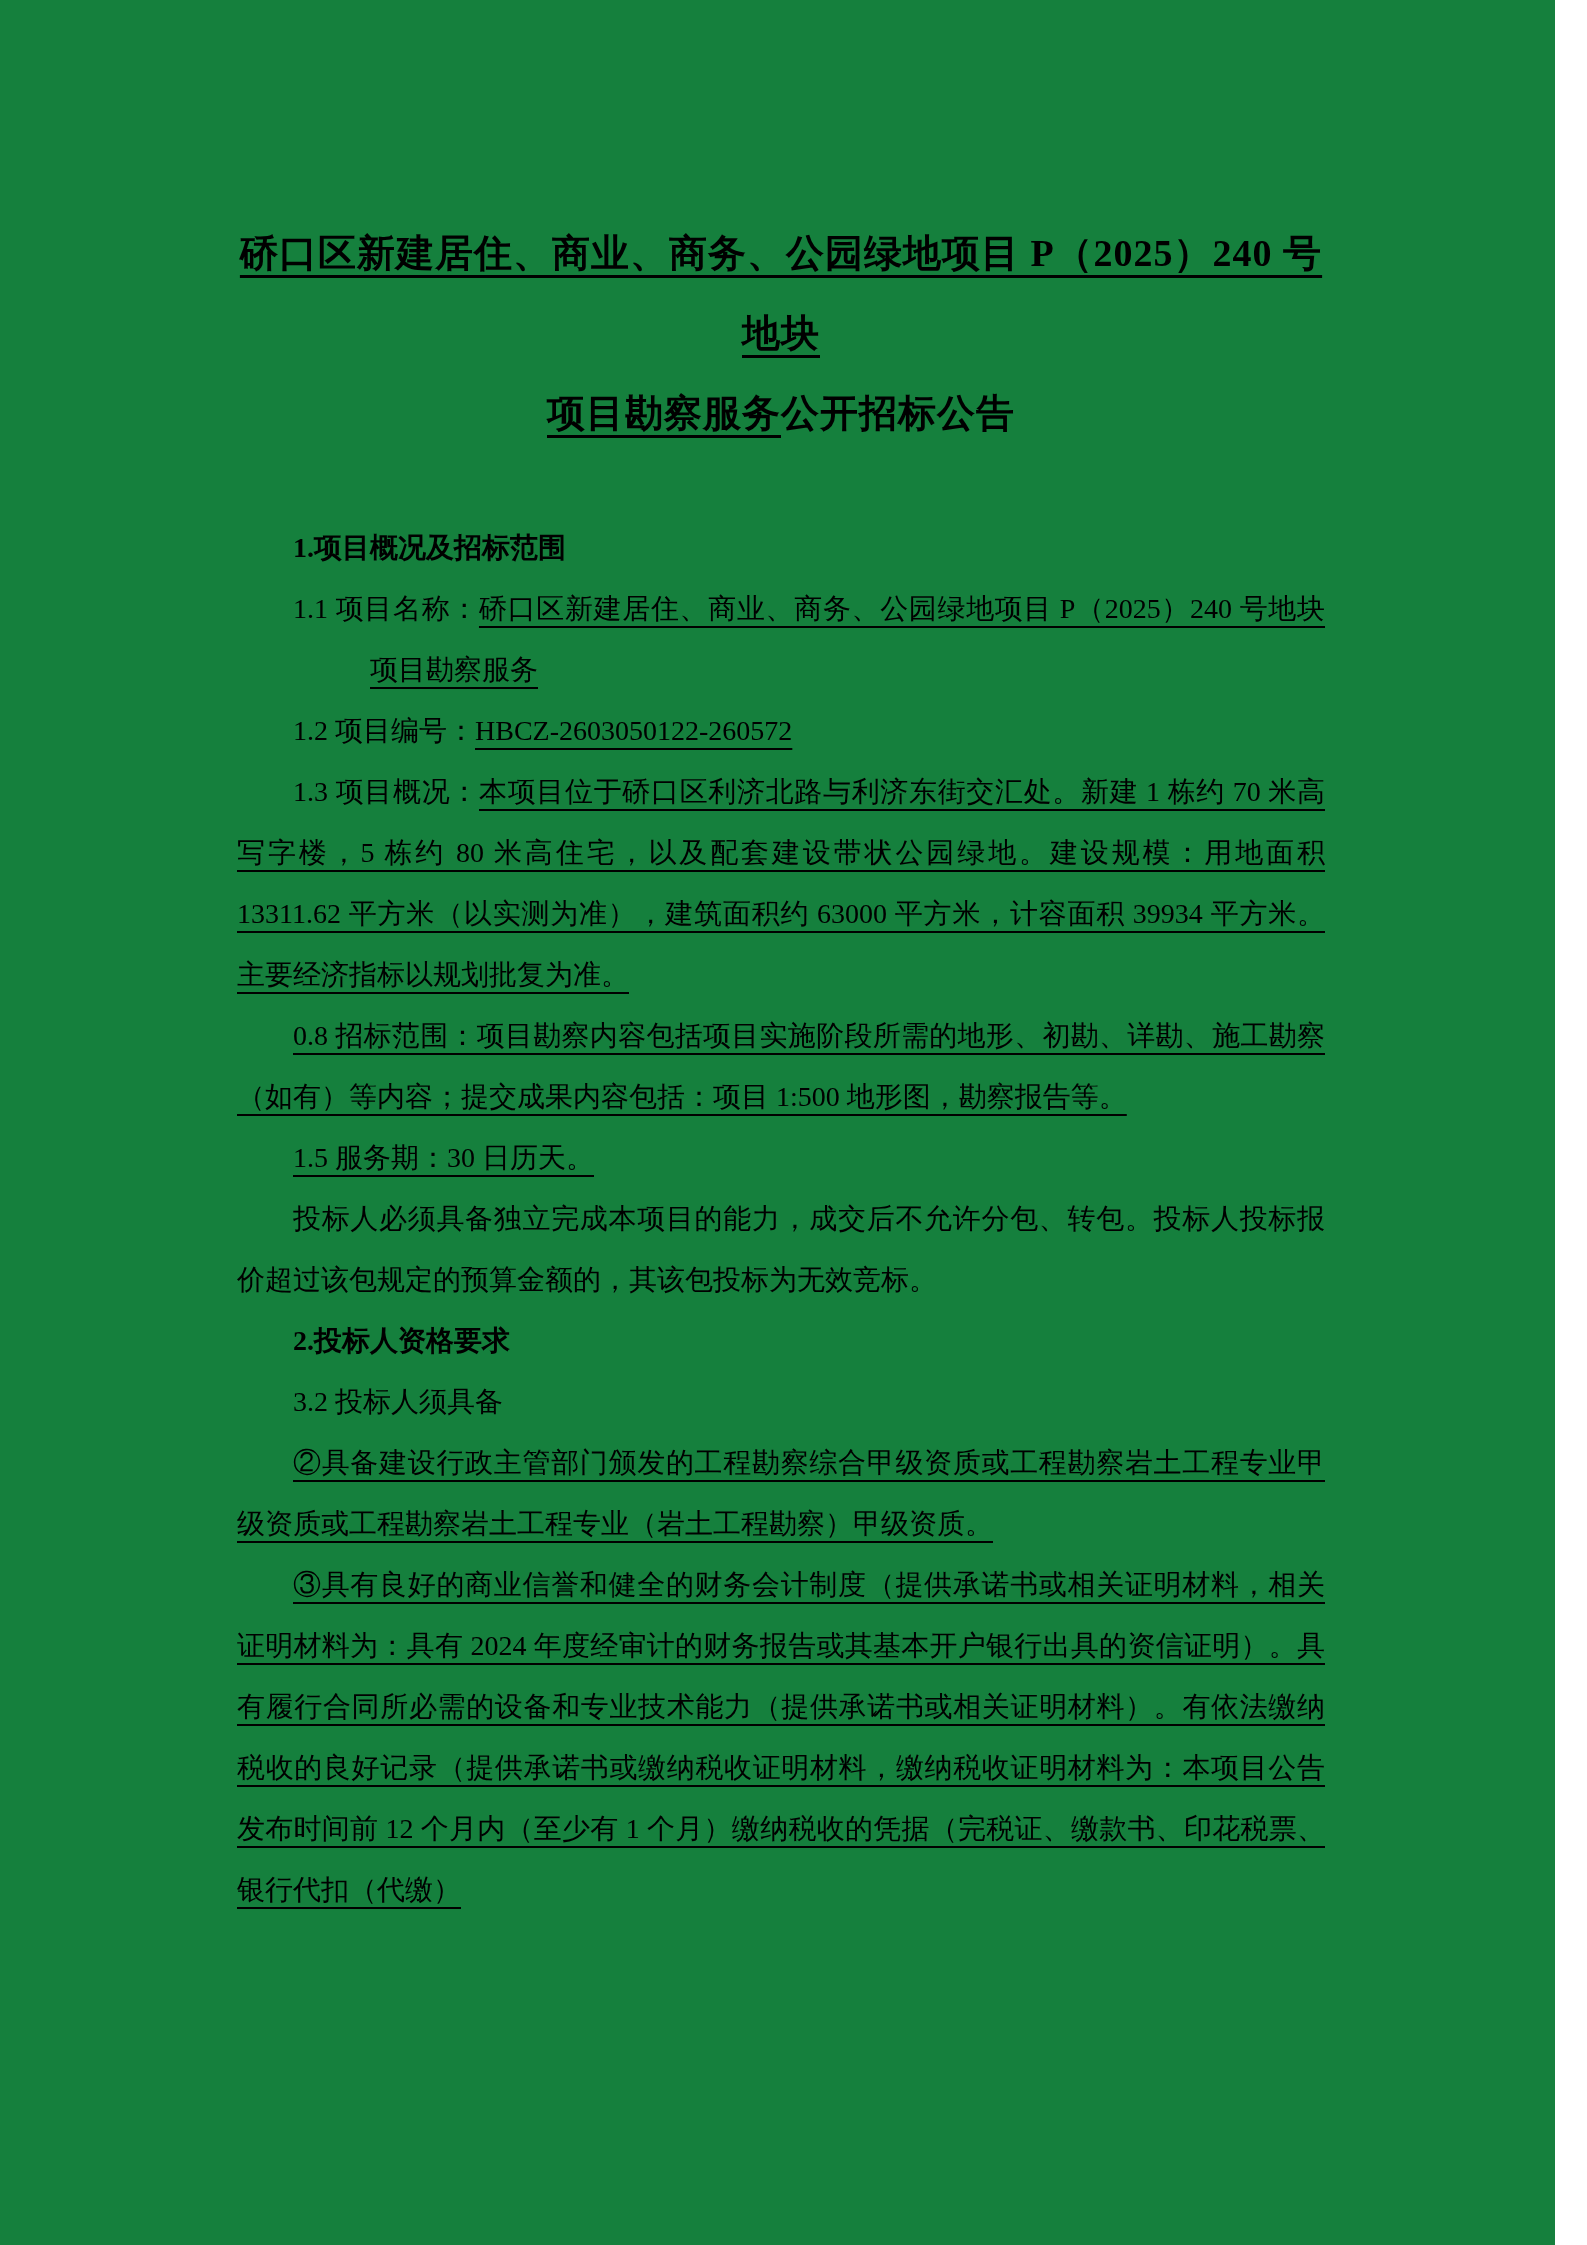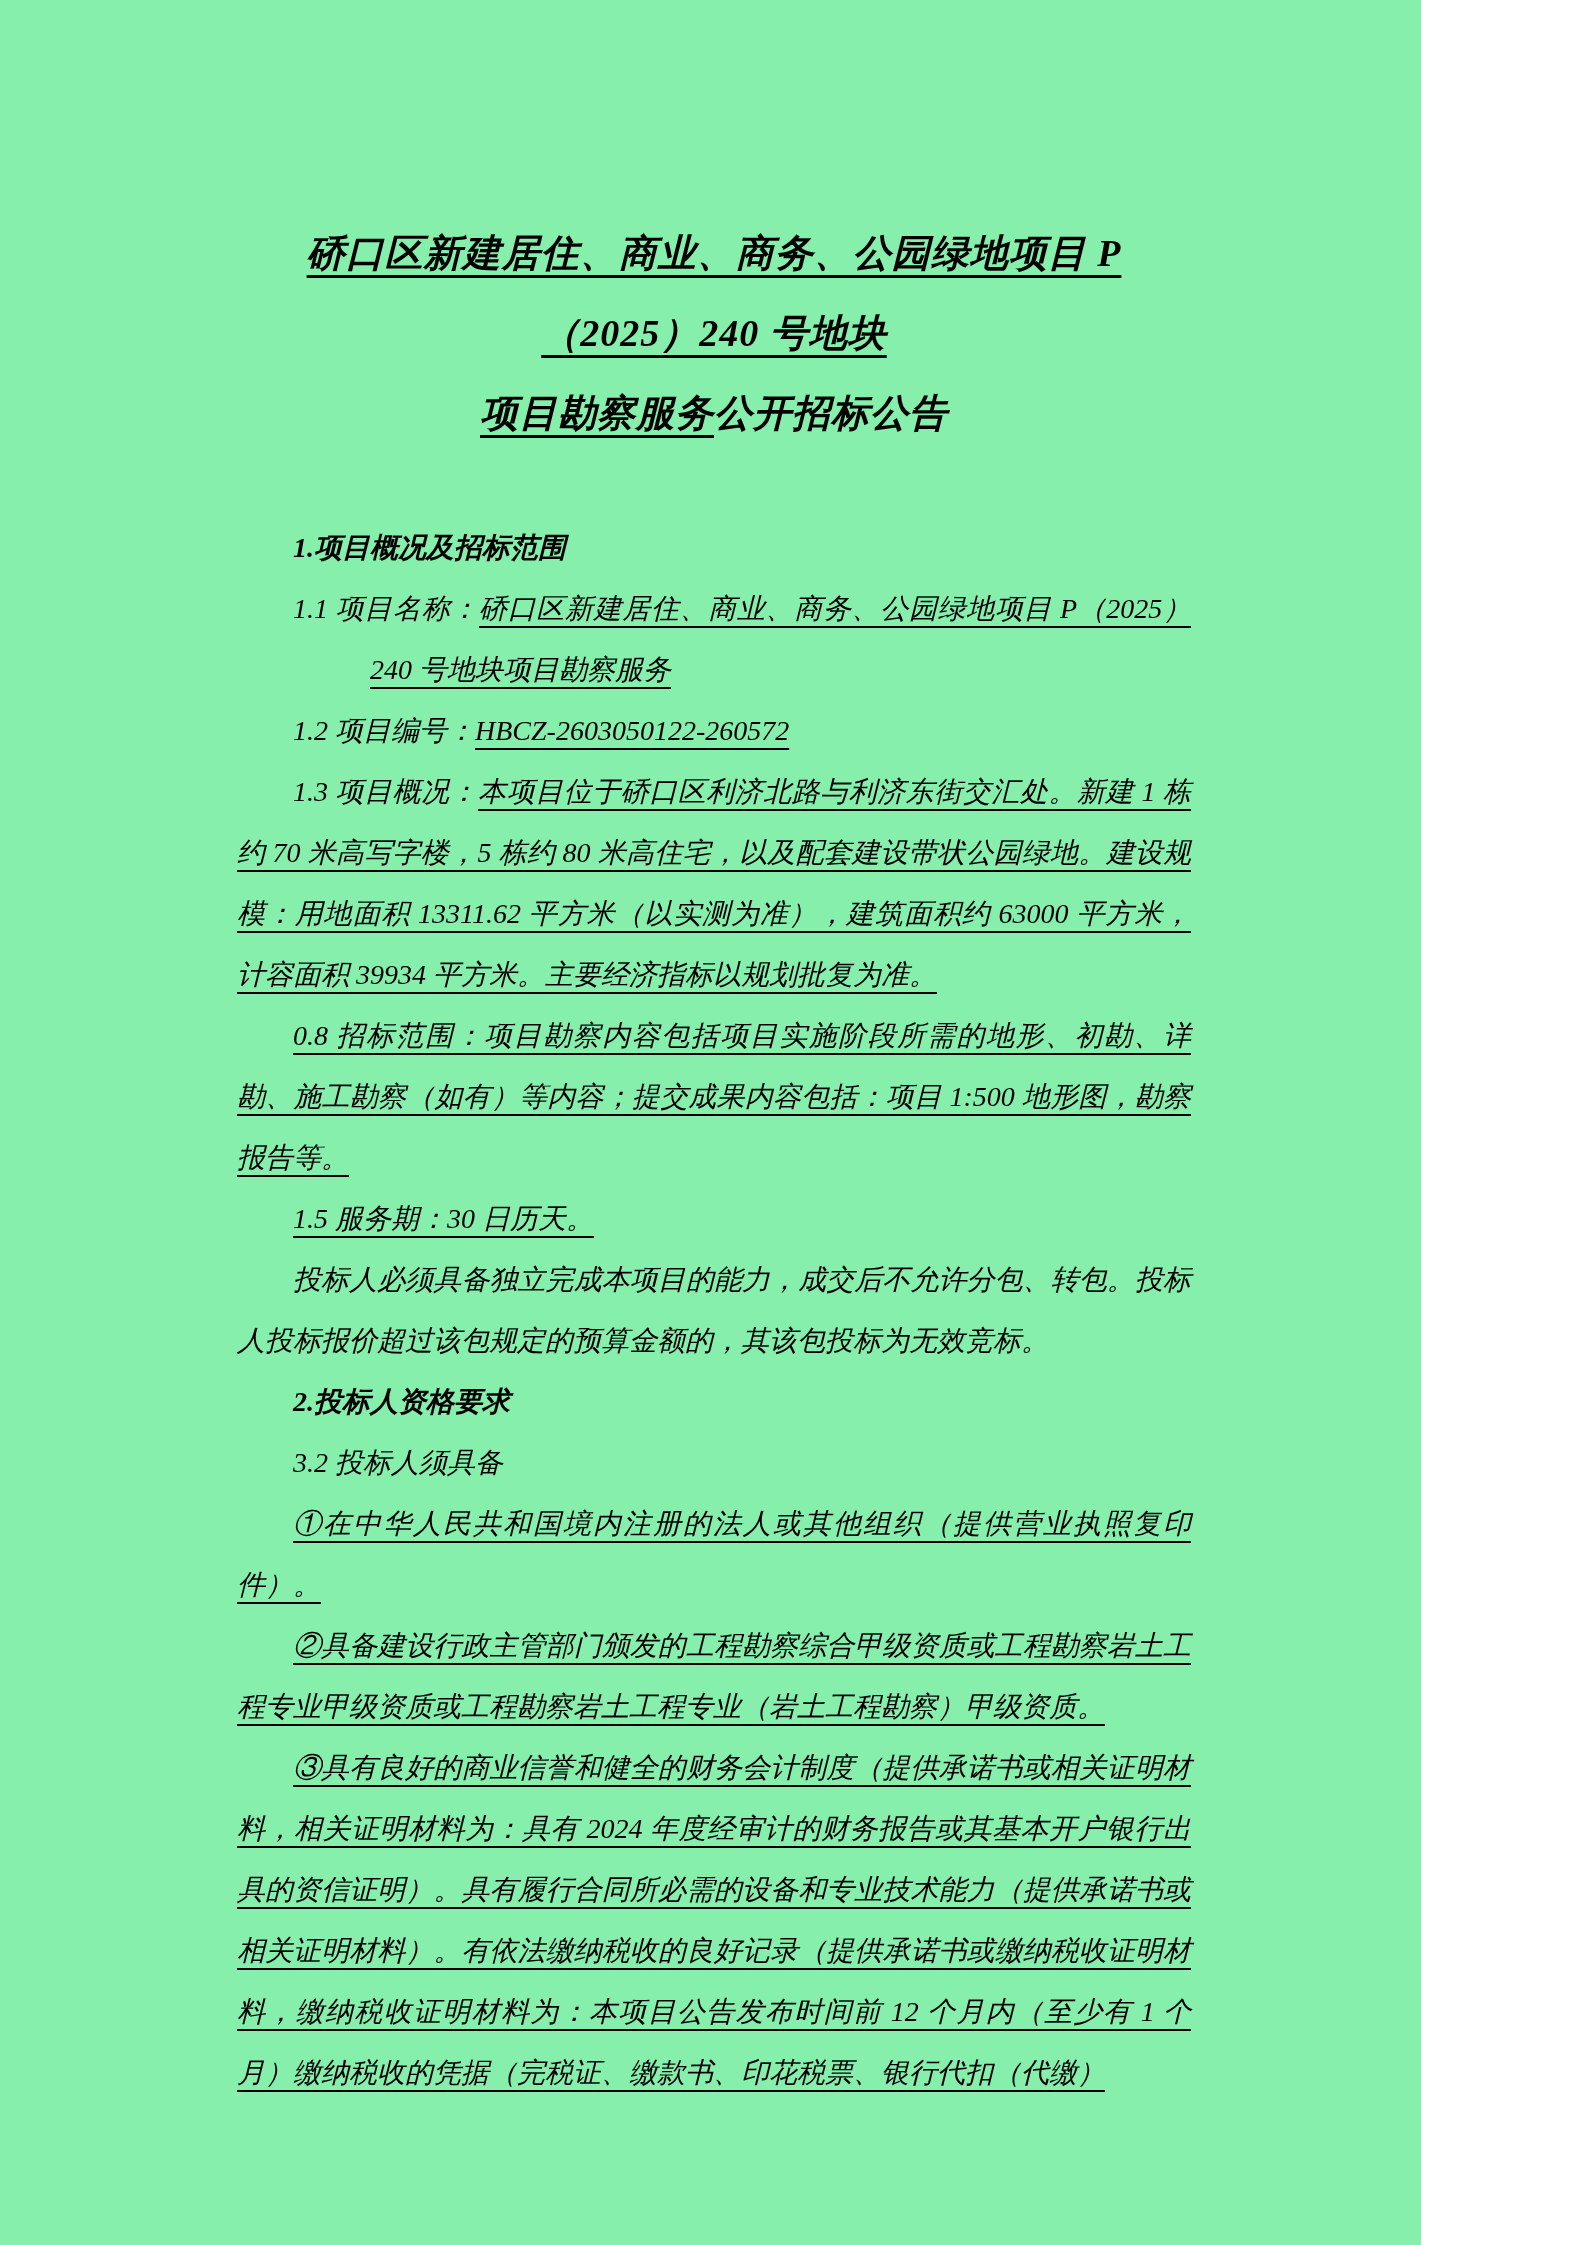--- a/index.html
+++ b/index.html
@@ -5,26 +5,25 @@
   html, body { margin: 0; padding: 0; }
   body {
     width: 1587px;
     height: 2245px;
     background: #ffffff;
     color: #000000;
     font-family: "Liberation Serif", "DejaVu Serif", serif;
   }
   .page {
     box-sizing: border-box;
-    width: 1421px;
+    width: 1555px;
     height: 2245px;
     padding: 213px 230px 0 237px;
-    background: #86efac;
+    background: #15803d;
     overflow: hidden;
-    font-style: italic;
   }
   .doc-title {
     font-size: 38px;
     font-weight: bold;
     text-align: center;
     line-height: 80px;
     letter-spacing: 1px;
   }
   .doc-title .u {
     text-decoration: underline;
@@ -79,20 +78,19 @@
     <p><span class="u">0.8 招标范围：项目勘察内容包括项目实施阶段所需的地形、初勘、详勘、施工勘察（如有）等内容；提交成果内容包括：项目 1:500 地形图，勘察报告等。</span></p>
 
     <p><span class="u">1.5 服务期：30 日历天。</span></p>
 
     <p>投标人必须具备独立完成本项目的能力，成交后不允许分包、转包。投标人投标报价超过该包规定的预算金额的，其该包投标为无效竞标。</p>
 
     <p class="bold">2.投标人资格要求</p>
 
     <p>3.2 投标人须具备</p>
 
-    <p><span class="u">①在中华人民共和国境内注册的法人或其他组织（提供营业执照复印件）。</span></p>
 
     <p><span class="u">②具备建设行政主管部门颁发的工程勘察综合甲级资质或工程勘察岩土工程专业甲级资质或工程勘察岩土工程专业（岩土工程勘察）甲级资质。</span></p>
 
     <p><span class="u">③具有良好的商业信誉和健全的财务会计制度（提供承诺书或相关证明材料，相关证明材料为：具有 2024 年度经审计的财务报告或其基本开户银行出具的资信证明）。具有履行合同所必需的设备和专业技术能力（提供承诺书或相关证明材料）。有依法缴纳税收的良好记录（提供承诺书或缴纳税收证明材料，缴纳税收证明材料为：本项目公告发布时间前 12 个月内（至少有 1 个月）缴纳税收的凭据（完税证、缴款书、印花税票、银行代扣（代缴）</span></p>
 
   </div>
 </div>
 
 </body></html>

